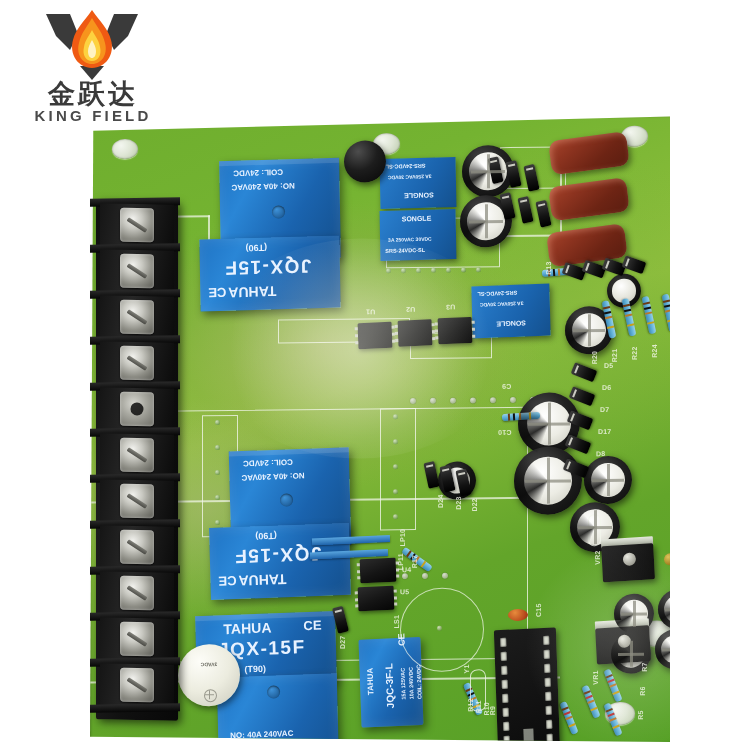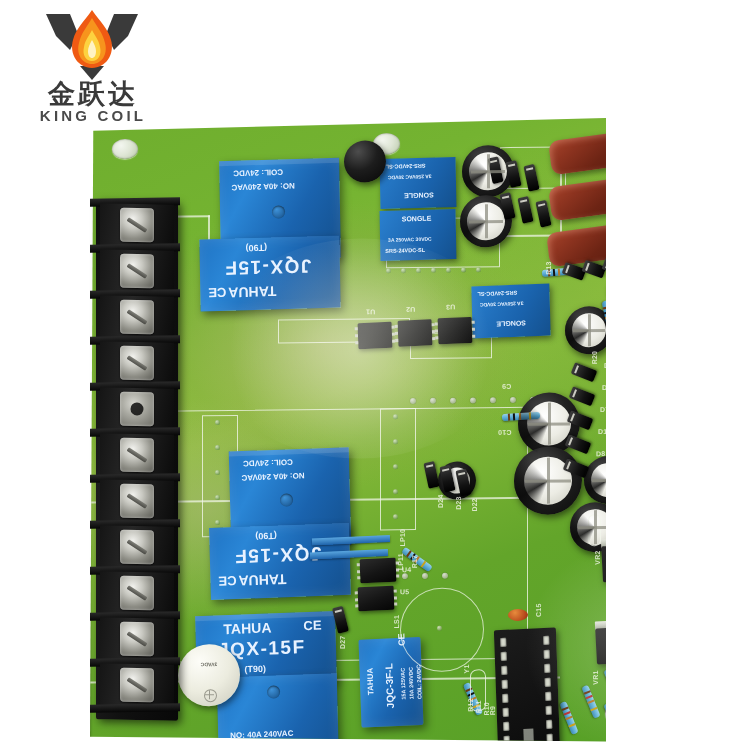--- a/index.html
+++ b/index.html
@@ -1,17 +1,17 @@
 <!DOCTYPE html>
 <html><head>
 <meta charset="utf-8">
 <style>
   html,body{margin:0;padding:0;background:#ffffff;}
   body{width:750px;height:750px;overflow:hidden;font-family:"Liberation Sans",sans-serif;}
-  .stage{position:relative;width:606px;height:750px;background:#fff;overflow:hidden;}
+  .stage{position:relative;width:670px;height:750px;background:#fff;overflow:hidden;}
 
   
   .logo{position:absolute;left:18px;top:10px;width:150px;height:110px;}
   .logo .flame{position:absolute;left:22px;top:0;width:104px;height:70px;}
   .logo .cn{position:absolute;left:0;top:66px;width:150px;text-align:center;
             font-family:"DejaVu Sans",sans-serif;font-weight:700;font-size:27px;color:#3a3a3a;letter-spacing:3px;}
   .logo .en{position:absolute;left:0;top:97px;width:150px;text-align:center;
             font-family:"Liberation Sans",sans-serif;font-weight:700;font-size:15px;color:#4a4a4a;letter-spacing:3.2px;}
 
   
@@ -174,21 +174,21 @@
     <svg class="flame" viewBox="0 0 104 70">
       <path d="M6 4 L30 4 L38 24 L30 40 L16 26 Z" fill="#3a3a3a"></path>
       <path d="M98 4 L74 4 L66 24 L74 40 L88 26 Z" fill="#3a3a3a"></path>
       <path d="M40 56 L64 56 L52 70 Z" fill="#3a3a3a"></path>
       <path d="M52 0 C44 12 36 18 33 30 C29 44 38 58 52 58 C66 58 75 44 71 30 C68 18 60 12 52 0 Z" fill="#ef5a13"></path>
       <path d="M52 8 C47 17 41 23 39 33 C36 44 42 54 52 54 C62 54 68 44 65 33 C63 23 57 17 52 8 Z" fill="#f7941d"></path>
       <path d="M52 20 C49 26 45 30 44 37 C42 45 46 51 52 51 C58 51 62 45 60 37 C59 30 55 26 52 20 Z" fill="#fdd23f"></path>
       <path d="M52 30 C50 34 48 37 48 41 C48 46 50 48 52 48 C54 48 56 46 56 41 C56 37 54 34 52 30 Z" fill="#fff3c4"></path>
     </svg>
     <div class="cn">金跃达</div>
-    <div class="en">KING COIL</div>
+    <div class="en">KING FIELD</div>
   </div>
 
   <div class="pcb">
    <div class="pcb-inner">
 
     <div class="hole" style="left:22px;top:18px;width:26px;height:20px;"></div>
     <div class="hole" style="left:283px;top:15px;width:27px;height:21px;"></div>
     <div class="hole" style="left:531px;top:10px;width:27px;height:21px;"></div>
     <div class="hole" style="left:182px;top:594px;width:30px;height:23px;"></div>
     <div class="hole" style="left:515px;top:586px;width:30px;height:23px;"></div>

